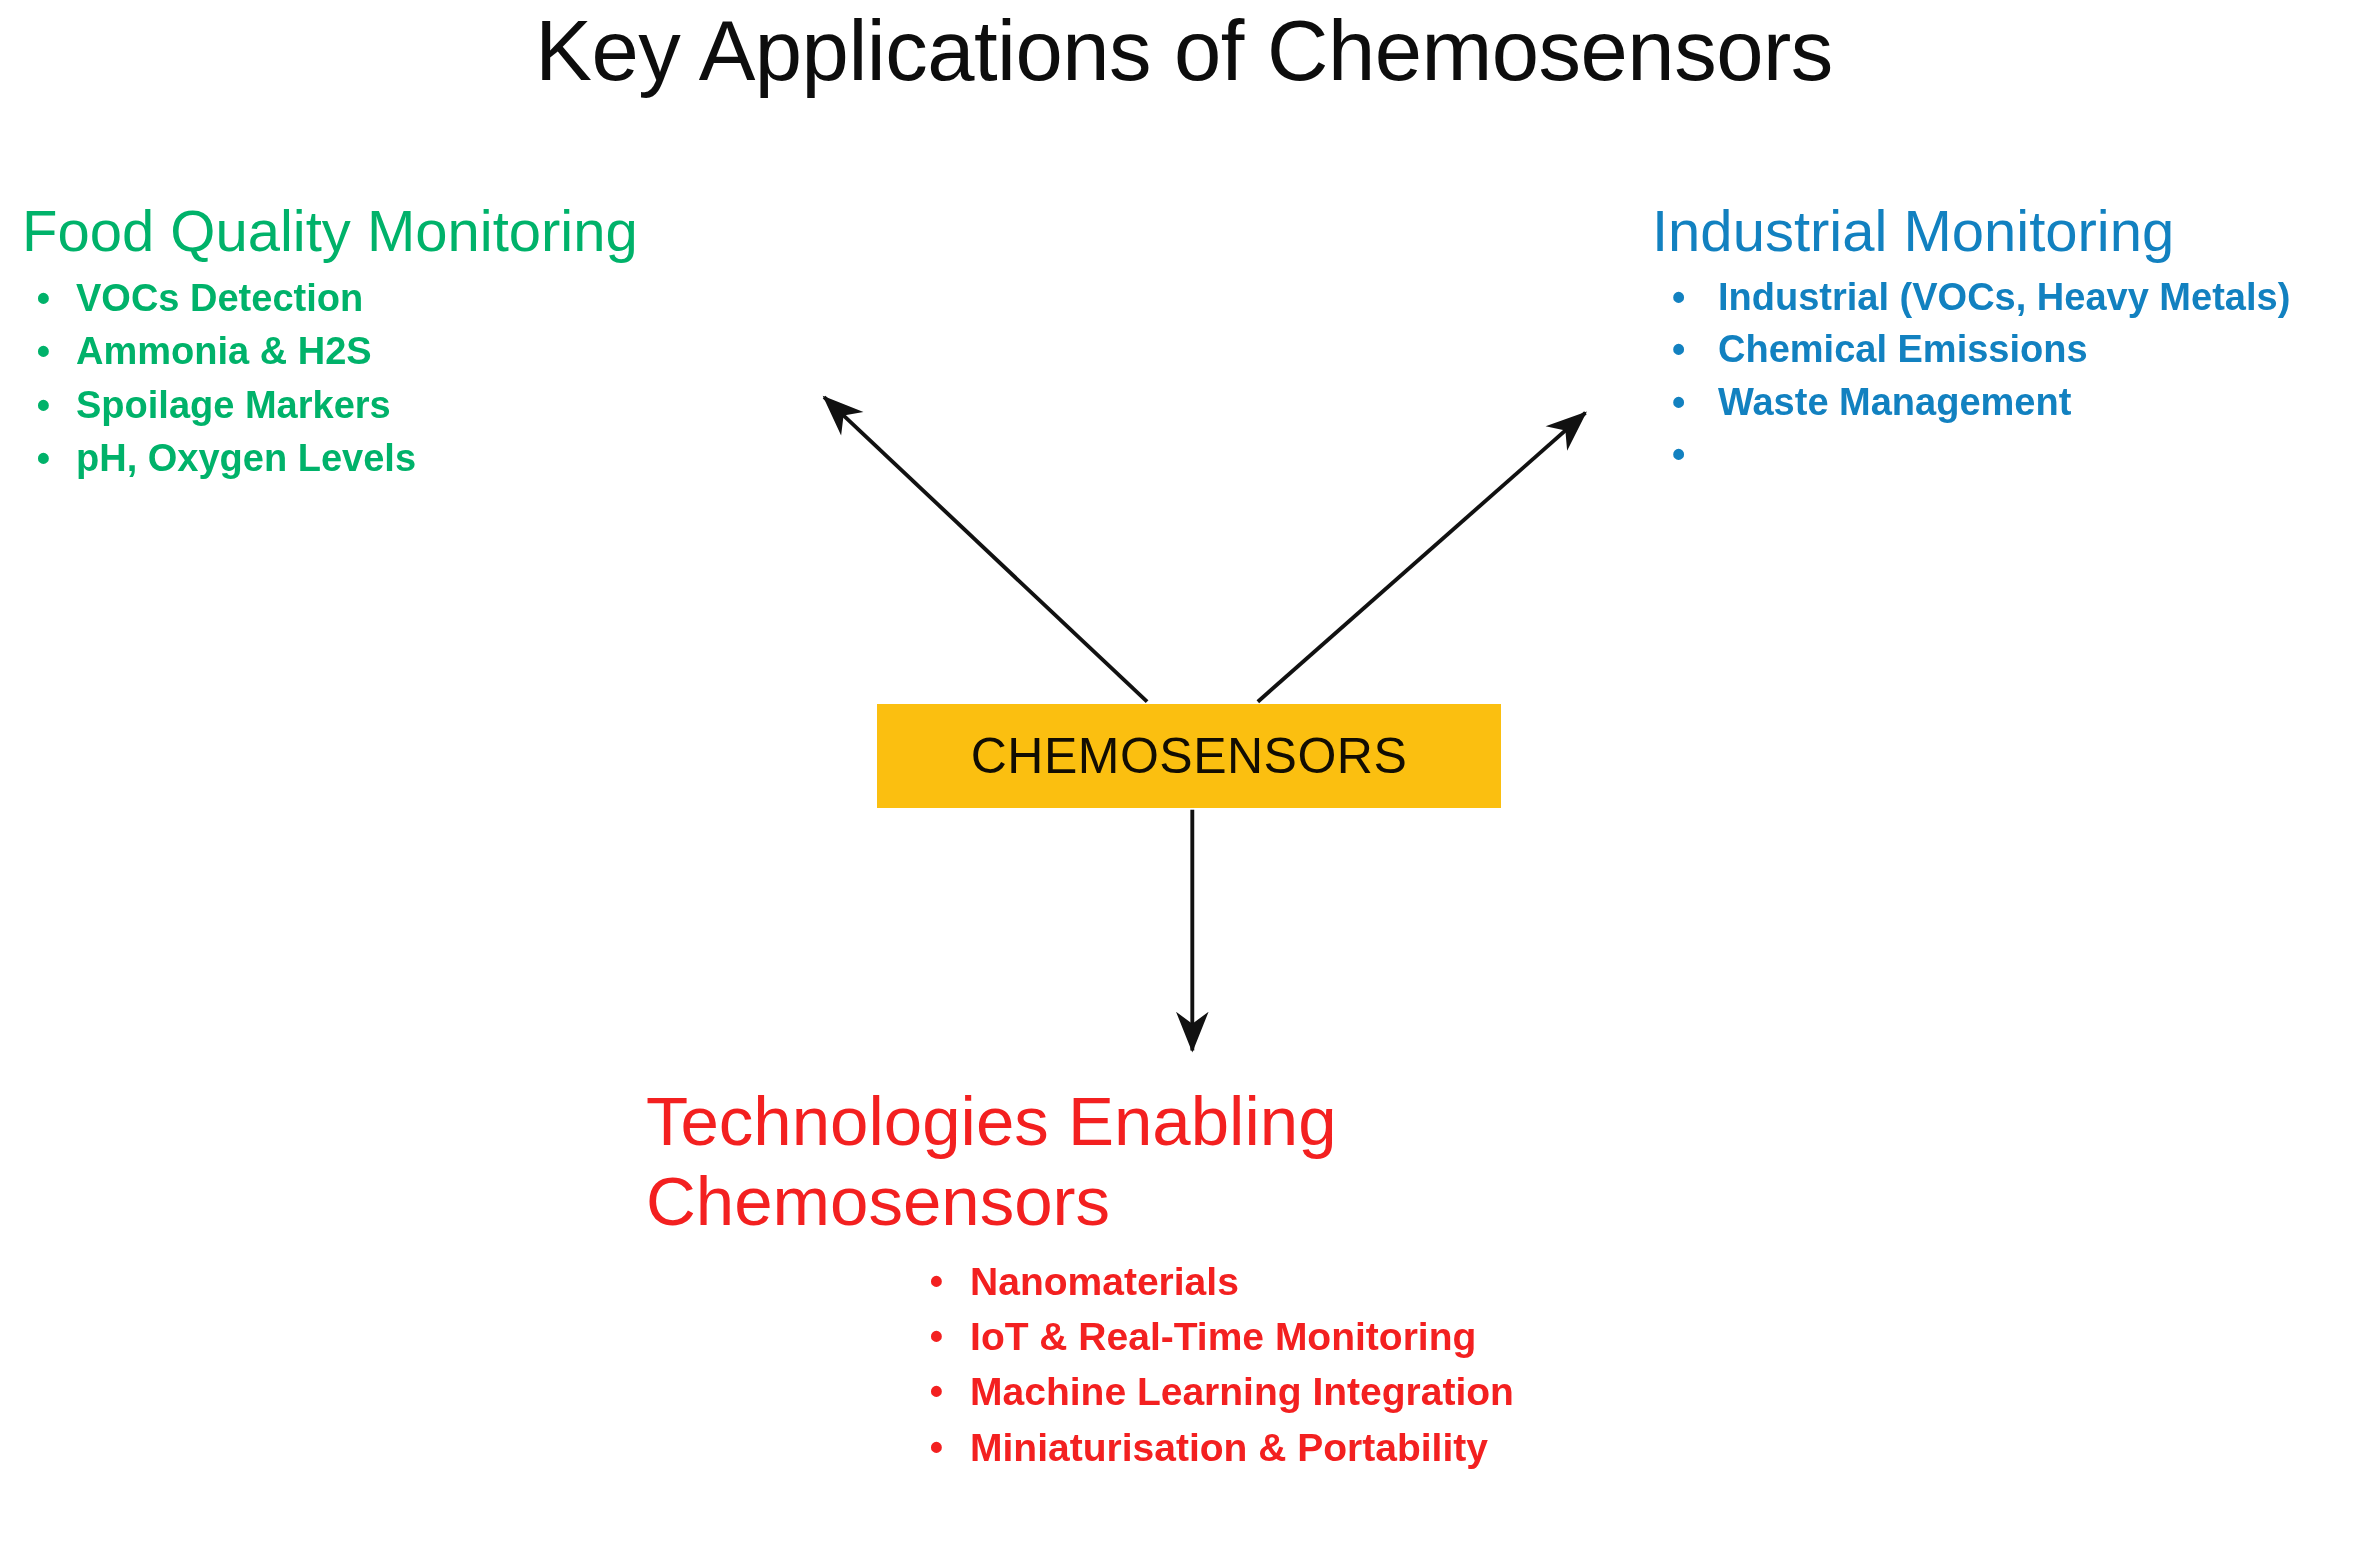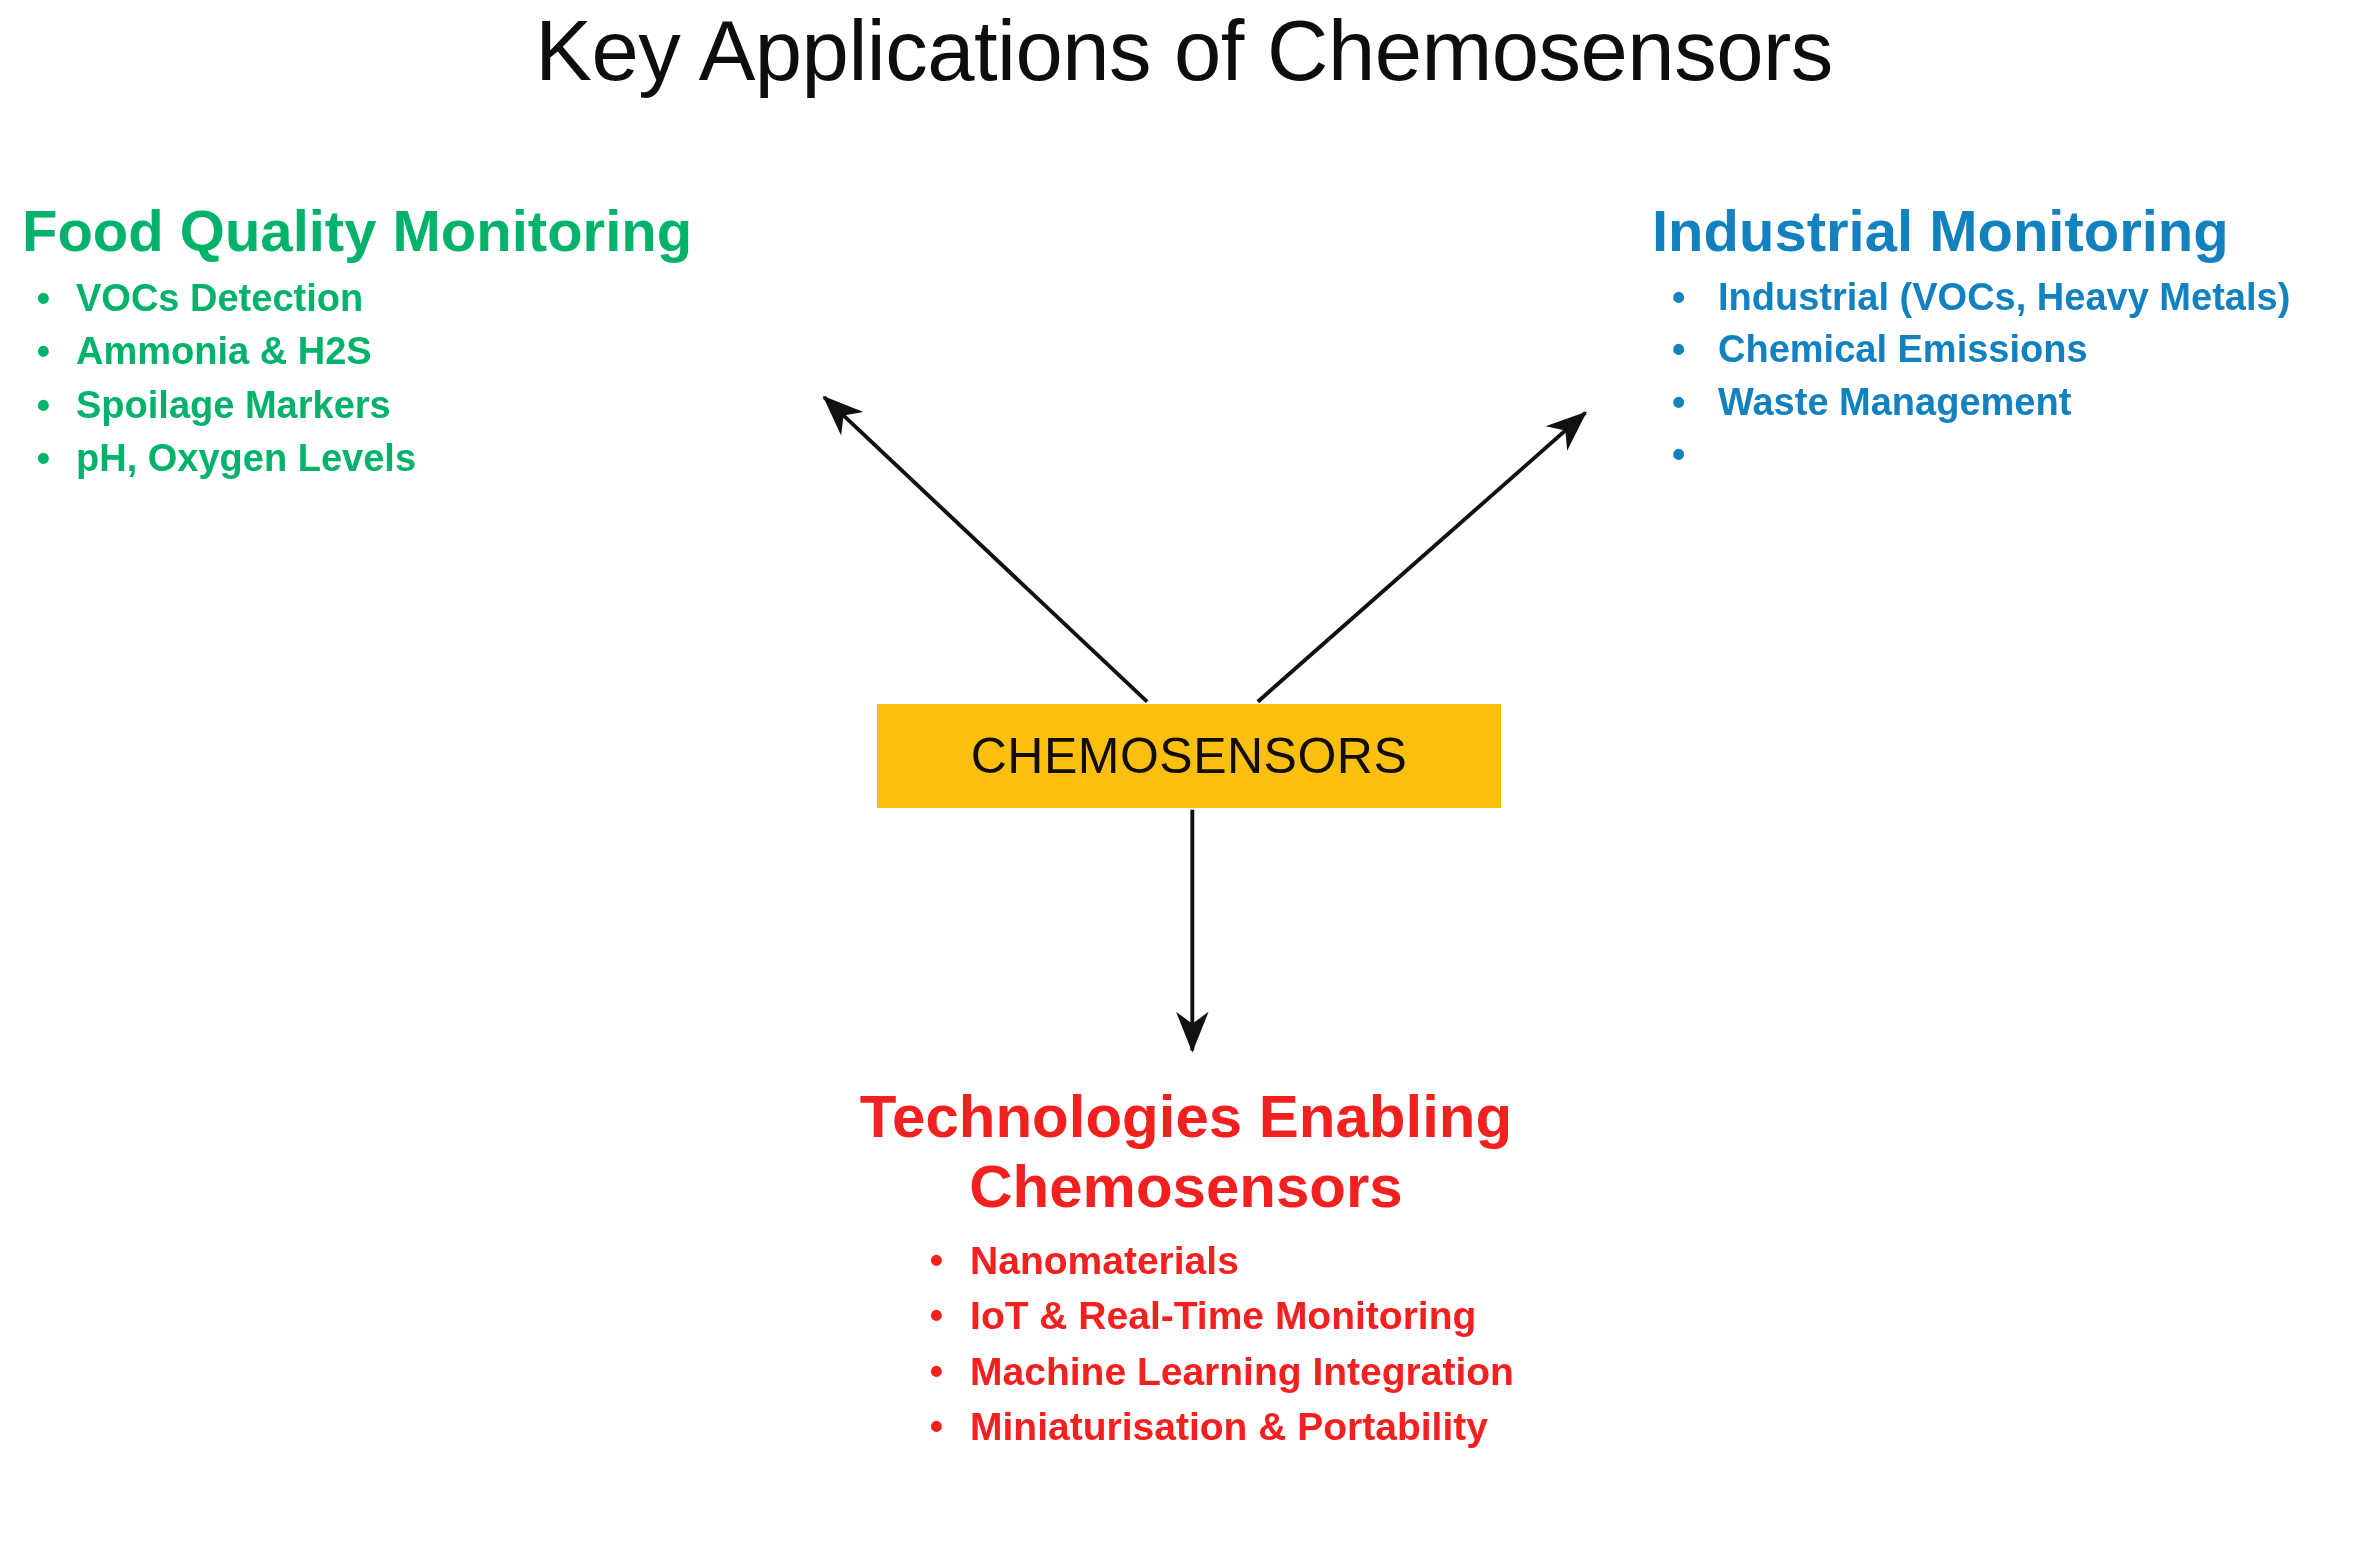--- a/index.html
+++ b/index.html
@@ -37,21 +37,21 @@
     line-height: 1.05;
     white-space: nowrap;
   }
 
   
   .panel {
     position: absolute;
   }
   .panel-heading {
     font-size: 58px;
-    font-weight: 700;
+    font-weight: 400;
     line-height: 1.12;
     margin: 0 0 9.2px 0;
     white-space: nowrap;
   }
   .panel-heading.wrap {
     white-space: normal;
   }
   .bullet-list {
     list-style: none;
     margin: 0;
@@ -103,23 +103,23 @@
   
   #panel-technologies {
     left: 646px;
     top: 1082px;
     width: 1080px;
     color: #F32020;
     text-align: center;
   }
   #panel-technologies .panel-heading {
     color: #F32020;
-    font-size: 60px;
+    font-size: 69px;
     line-height: 1.16;
-    text-align: center;
+    text-align: left;
     margin-bottom: 14.8px;
   }
   #panel-technologies .bullet-list {
     display: inline-block;
     text-align: left;
     margin-left: 55px;
   }
   #panel-technologies .bullet-item,
   #panel-technologies .bullet-dot { color: #F32020; }
   #panel-technologies .bullet-item {

